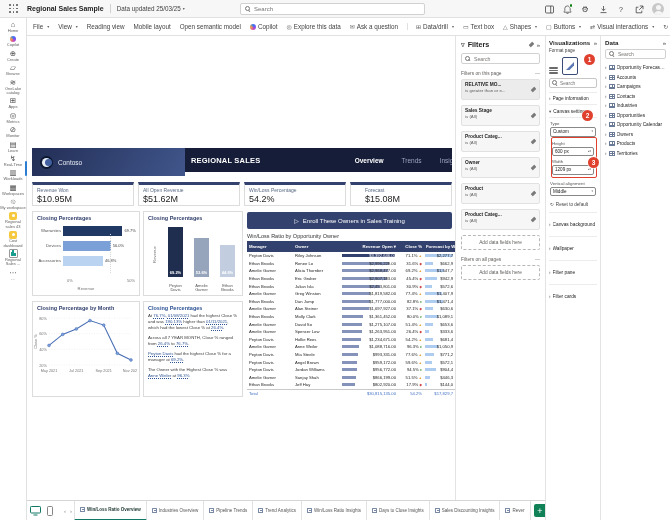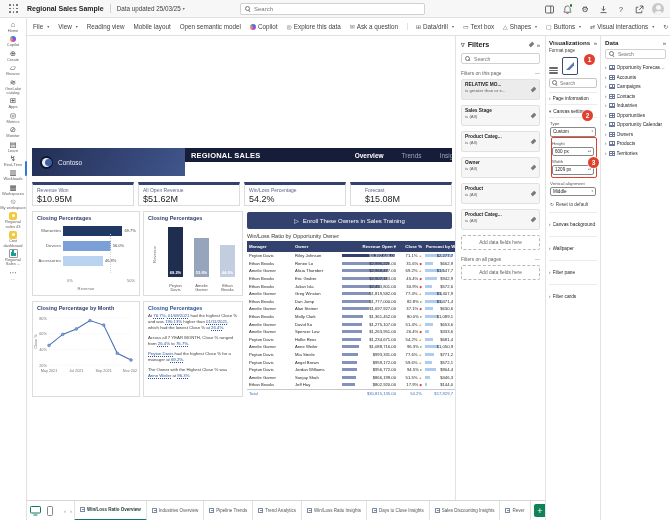--- a/index.html
+++ b/index.html
@@ -54,21 +54,21 @@
   .canvas{position:absolute;left:27px;top:36px;width:428px;height:464px;background:#fff;overflow:hidden;}
   .card{position:absolute;background:#fff;border:1px solid #dcdcdc;}
   
   .rpt-header{left:5px;top:112px;width:420px;height:28px;display:flex;border:none;}
   .logo-cell{width:153px;height:28px;background:linear-gradient(120deg,#222e55,#41568c);display:flex;align-items:center;padding-left:8px;gap:5px;}
   .contoso-circ{width:13px;height:13px;border-radius:50%;background:#0b1630;position:relative;overflow:hidden;}
   .contoso-circ::before{content:"";position:absolute;left:2px;top:2px;width:9px;height:9px;border-radius:50%;background:#e8eef8;}
   .contoso-circ::after{content:"";position:absolute;left:4.5px;top:3px;width:7px;height:7px;border-radius:50%;background:#3f5fa0;}
   .logo-cell span{color:#e8ecf5;font-size:6.5px;}
   .bands{flex:1;display:flex;flex-direction:column;}
-  .band-top{height:14px;background:#161d38;display:flex;align-items:center;padding:0 6px;overflow:hidden;}
+  .band-top{height:24px;background:#161d38;display:flex;align-items:center;padding:0 6px;overflow:hidden;}
   .band-top .rpt-title{color:#fff;font-weight:bold;font-size:7.5px;letter-spacing:0.2px;flex:0 0 auto;}
   .nav-tabs{margin-left:auto;display:flex;gap:18px;margin-right:-16px;}
   .nav-tab{font-size:6.5px;color:#9aa3bd;white-space:nowrap;}
   .nav-tab.active{color:#fff;font-weight:bold;}
   .band-bot{height:14px;background:#46619f;display:flex;align-items:center;padding-left:6px;position:relative;overflow:hidden;}
   .band-bot .pg-title{color:#fff;font-weight:bold;font-size:7.3px;white-space:nowrap;}
   .sub-strip{position:absolute;right:0;top:0;height:14px;background:#fff;display:flex;align-items:center;
              padding:0 0 0 8px;gap:11px;margin-right:-8px;}
   .sub-tab{font-size:5.2px;color:#b0662f;white-space:nowrap;}
   .sub-tab.active{color:#1c2b4a;font-weight:bold;}

